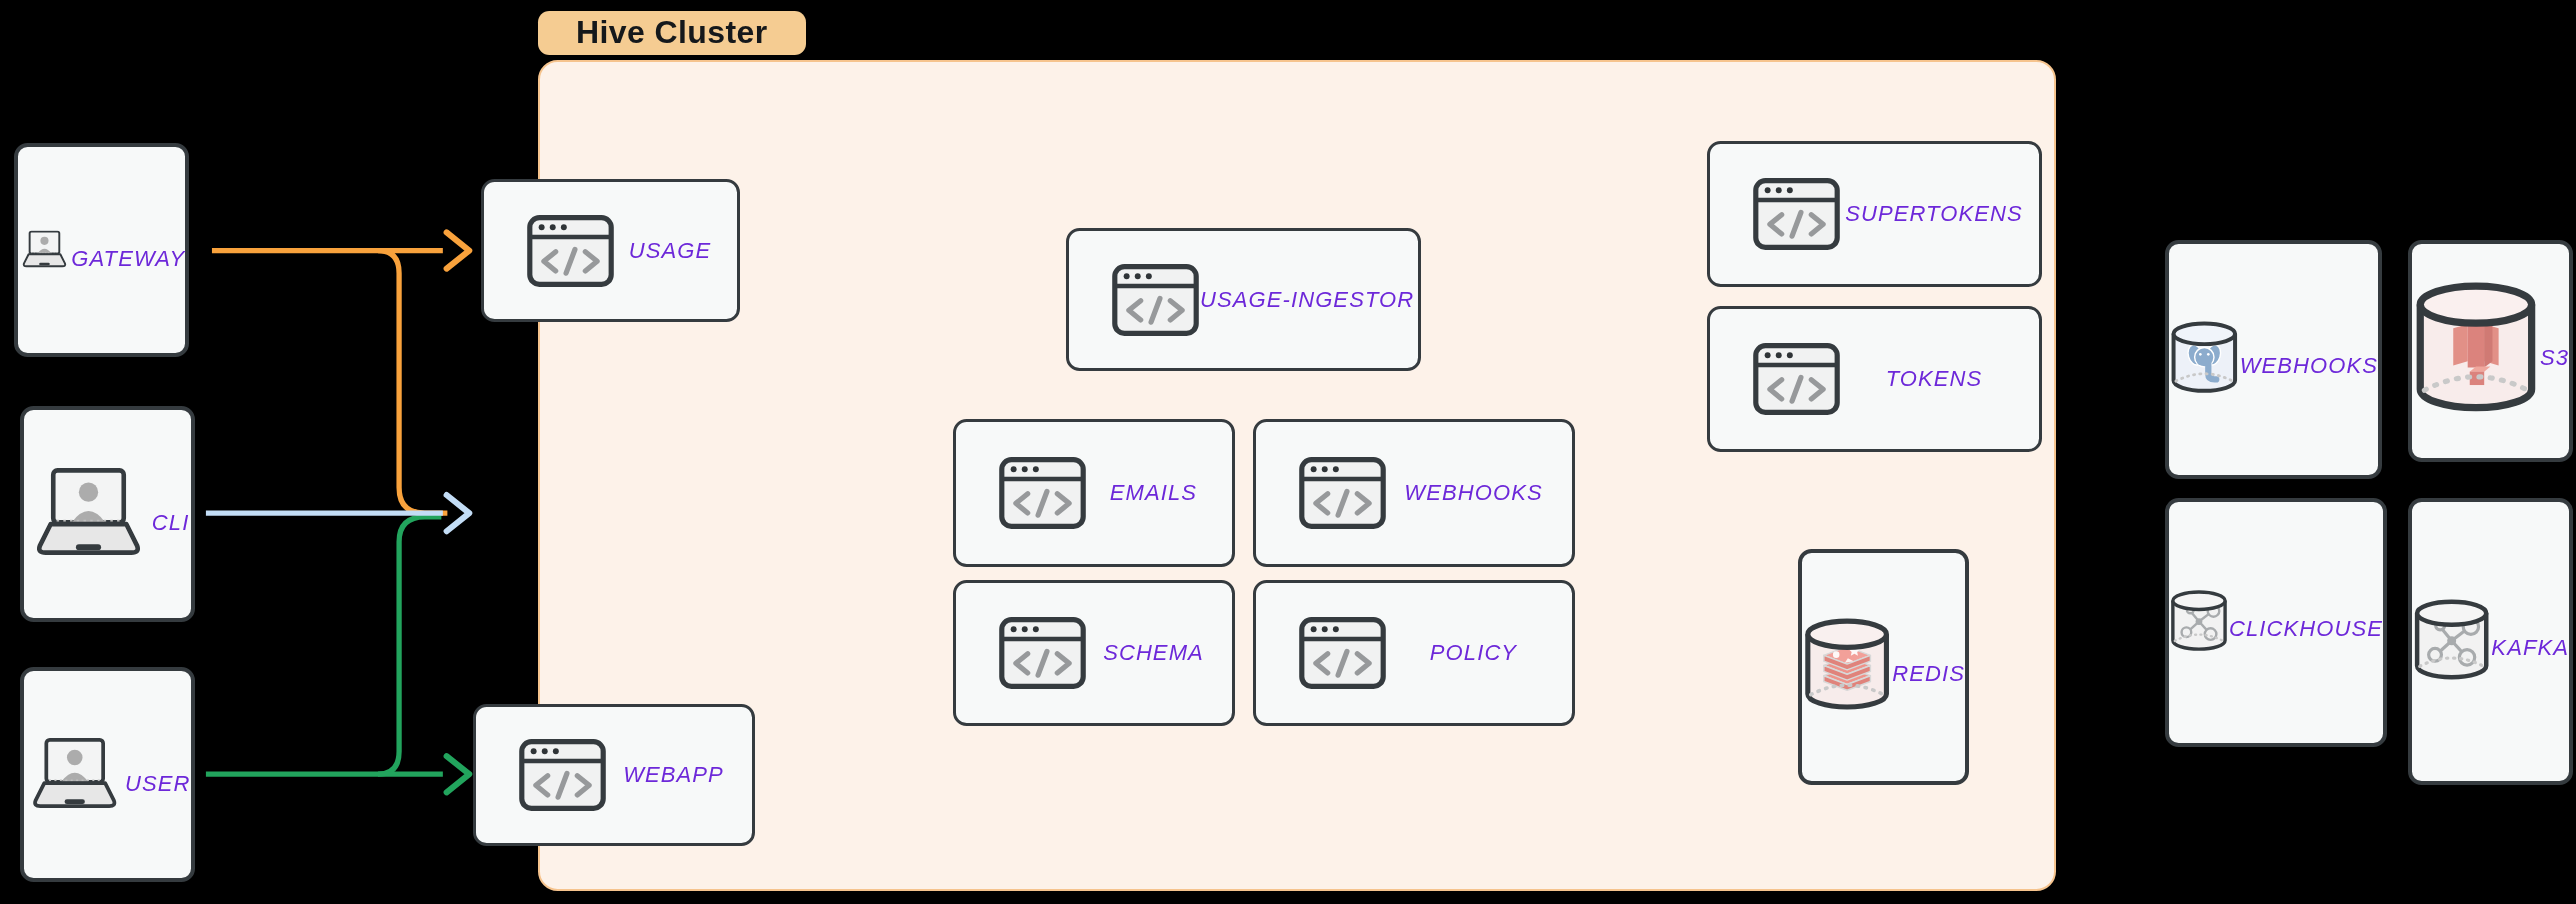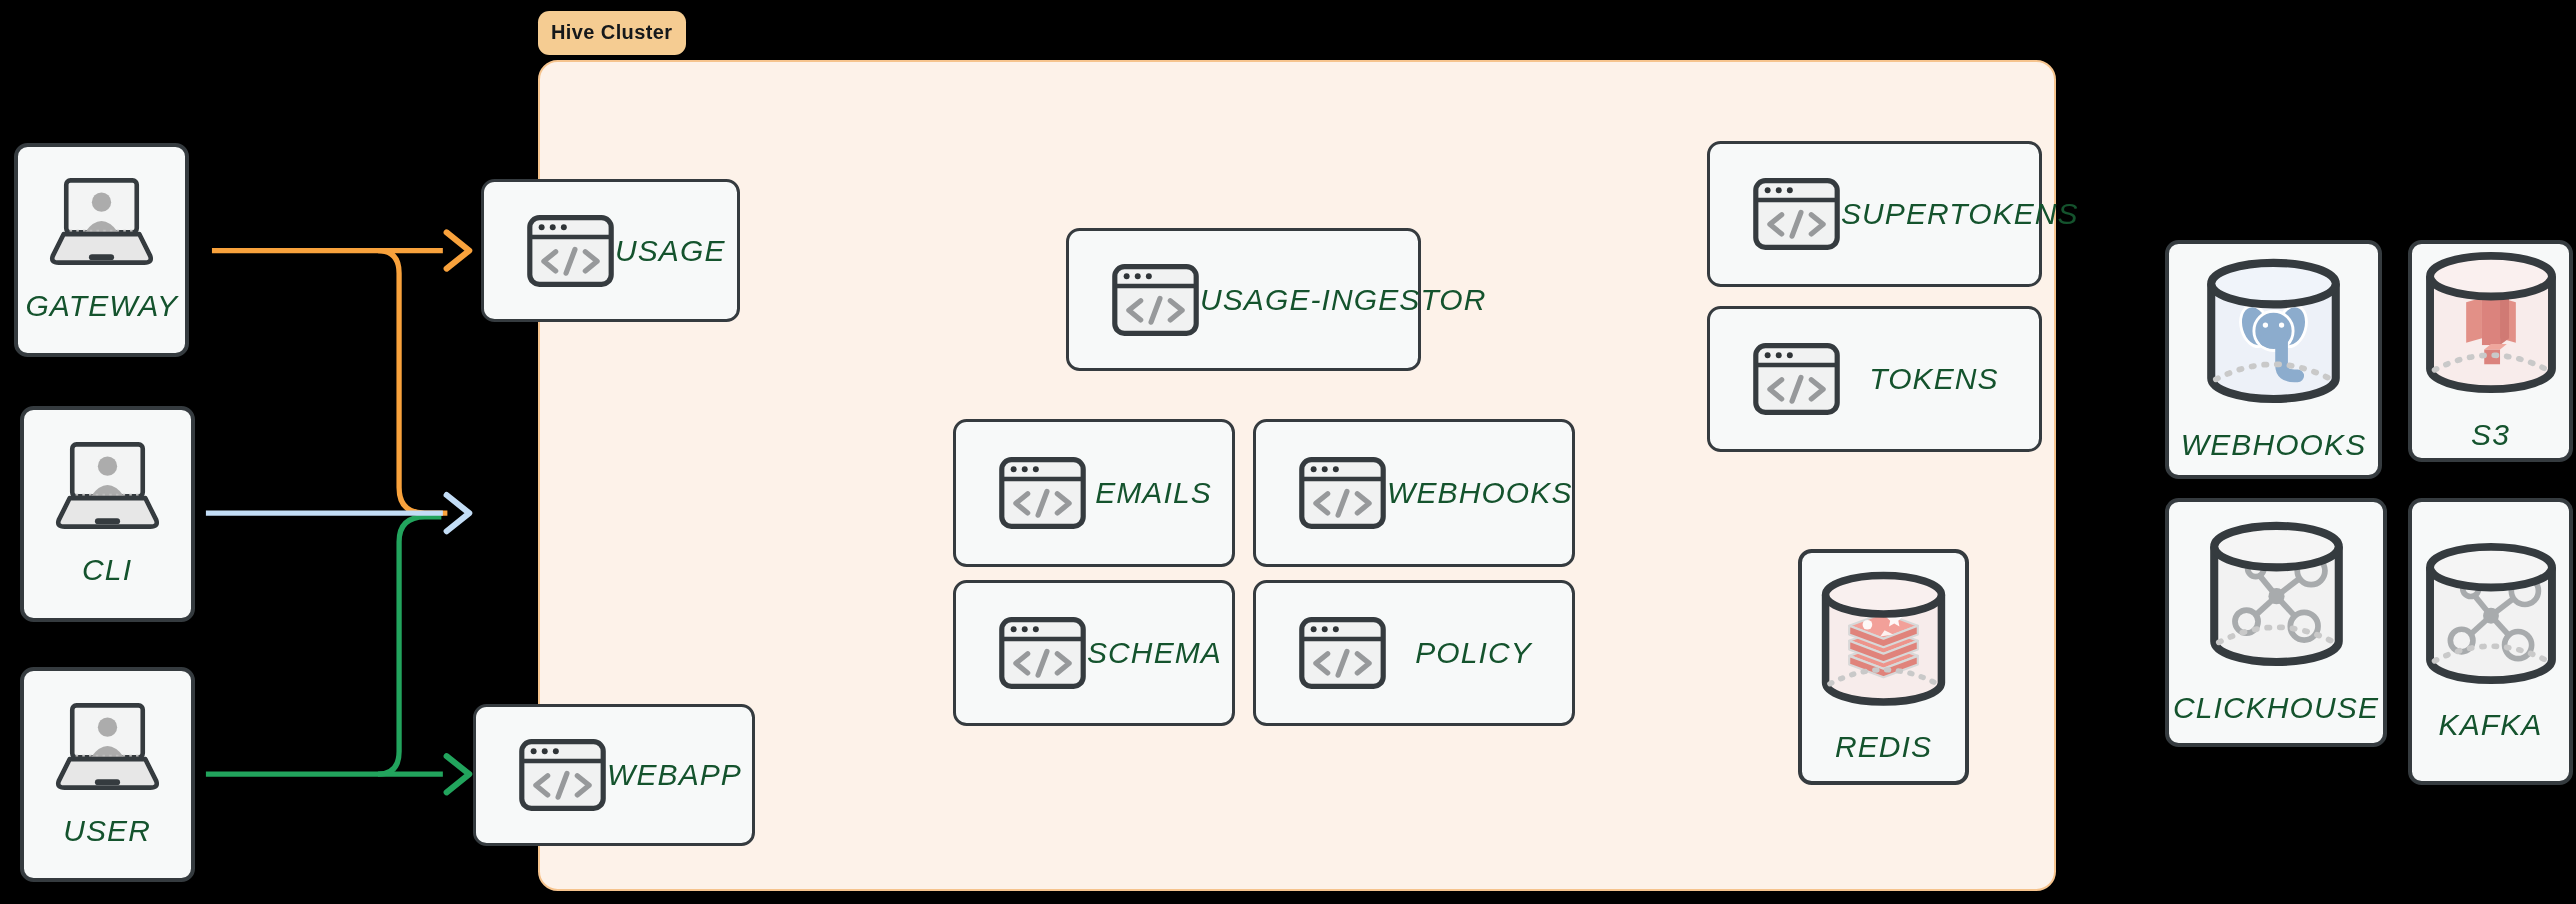--- a/index.html
+++ b/index.html
@@ -3,31 +3,31 @@
 <meta charset="utf-8">
 <style>
   html,body{margin:0;padding:0;background:#000;}
   body{width:2576px;height:904px;overflow:hidden;font-family:"Liberation Sans",sans-serif;}
   .stage{position:relative;width:2576px;height:904px;background:#000;}
 
   .cluster{position:absolute;left:538px;top:60px;width:1518px;height:831px;
     background:#FDF2E9;border:2.3px solid #F6C48E;border-radius:19.6px;z-index:1;box-sizing:border-box;}
 
   .badge{position:absolute;left:538px;top:10.6px;height:44px;z-index:4;background:#F5CC92;
-    border-radius:11.3px;display:flex;align-items:center;padding:0 13px;
-    font-size:20px;font-weight:600;color:#15181B;letter-spacing:0.4px;}
+    border-radius:11.3px;display:flex;align-items:center;padding:0 38px;
+    font-size:32px;font-weight:600;color:#15181B;letter-spacing:0.4px;}
 
   .edges{position:absolute;left:0;top:0;width:2576px;height:904px;z-index:2;}
 
   .node{position:absolute;z-index:3;background:#F7F9F9;border-radius:13.6px;box-sizing:border-box;
     display:flex;align-items:center;}
-  .client,.db{flex-direction:column;justify-content:center;border:4.5px solid #353B3F;}
+  .client,.db{flex-direction:row;justify-content:center;border:4.5px solid #353B3F;}
   .service{border:3.8px solid #353B3F;}
 
-  .lbl{font-style:italic;font-size:30px;letter-spacing:1.1px;color:#14532d;white-space:nowrap;}
+  .lbl{font-style:italic;font-size:22px;letter-spacing:1.1px;color:#6d28d9;white-space:nowrap;}
   .service .lbl{flex:1;text-align:center;padding-right:12px;}
   .service .win{margin-left:42px;flex:0 0 auto;}
   .client .lbl{margin-top:18px;}
   .db .lbl{margin-top:13.6px;}
 </style>
 </head>
 <body>
 
 <svg width="0" height="0" style="position:absolute" aria-hidden="true">
   <defs>

